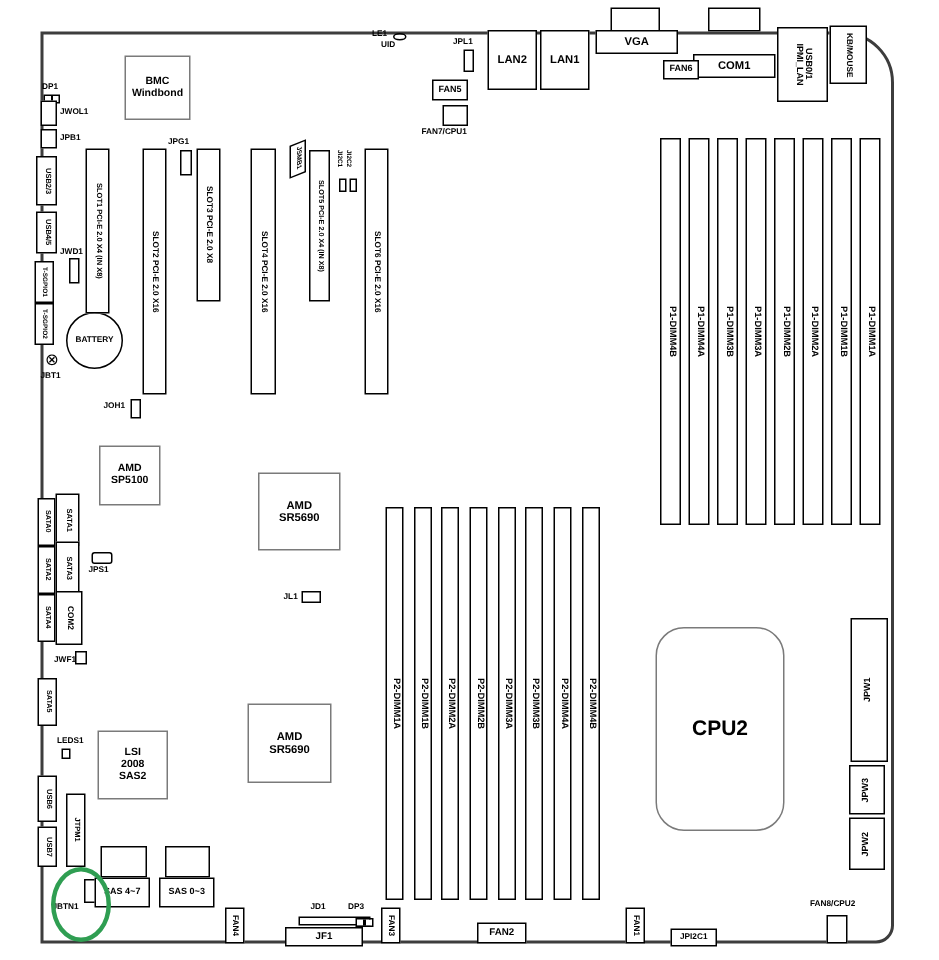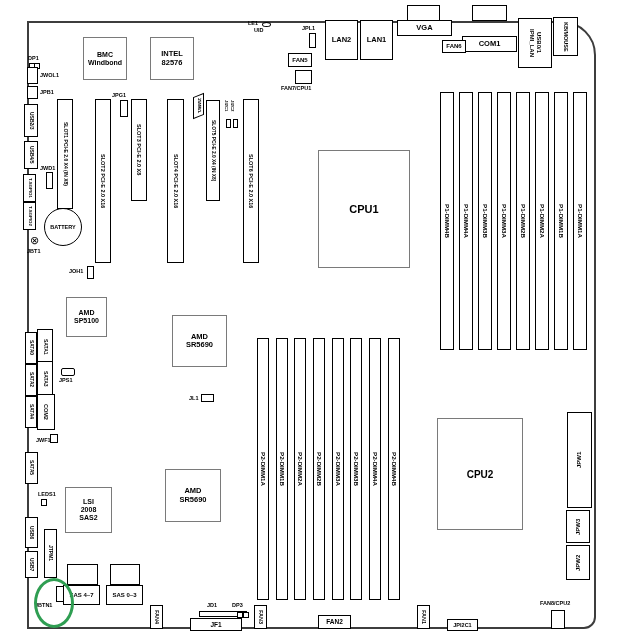--- a/index.html
+++ b/index.html
@@ -19,22 +19,20 @@
 </style>
 </head>
 <body>
 
 <div class="stage">
 
   <div class="abs" style="left:27px;top:21px;width:569px;height:608px;border:2px solid #3d3d3d;border-radius:0 34px 12px 0;"></div>
 
   <div class="box chipbox pre" style="left:83px;top:37px;width:44px;height:43px;font-size:7px;">BMC
 Windbond</div>
-  <div class="box chipbox pre" style="left:150px;top:37px;width:44px;height:43px;font-size:7.5px;">INTEL
-82576</div>
 
   <div class="lab" style="left:248px;top:21px;font-size:5.5px;">LE1</div>
   <div class="abs" style="left:262px;top:22px;width:9px;height:5px;border:1px solid #000;border-radius:50%;"></div>
   <div class="lab" style="left:254px;top:28px;font-size:5.5px;">UID</div>
 
   <div class="lab" style="left:302px;top:26px;font-size:5.5px;">JPL1</div>
   <div class="abs" style="left:309px;top:33px;width:7px;height:15px;border:1px solid #000;"></div>
 
   <div class="box" style="left:288px;top:53px;width:24px;height:14px;font-size:6px;">FAN5</div>
   <div class="abs" style="left:295px;top:70px;width:17px;height:14px;border:1px solid #000;"></div>
@@ -77,21 +75,20 @@
   <div class="box v" style="left:243px;top:99px;width:16px;height:164px;font-size:5.5px;">SLOT6 PCI-E 2.0 X16</div>
 
   <div class="lab" style="left:112px;top:93px;font-size:5.5px;">JPG1</div>
   <div class="abs" style="left:120px;top:100px;width:8px;height:17px;border:1px solid #000;background:#fff;"></div>
   <div class="box v" style="left:193px;top:95px;width:11px;height:22px;font-size:4.5px;transform:skewY(-22deg);">JSMB1</div>
   <div class="vlab" style="left:224px;top:100px;height:18px;font-size:4.3px;">JI2C1</div>
   <div class="vlab" style="left:230px;top:100px;height:18px;font-size:4.3px;">JI2C2</div>
   <div class="abs" style="left:226px;top:119px;width:5px;height:9px;border:1px solid #000;background:#fff;"></div>
   <div class="abs" style="left:233px;top:119px;width:5px;height:9px;border:1px solid #000;background:#fff;"></div>
 
-  <div class="box chipbox" style="left:318px;top:150px;width:92px;height:118px;font-size:11px;">CPU1</div>
 
   <div class="box v" style="left:440px;top:92px;width:14px;height:258px;font-size:6.2px;">P1-DIMM4B</div>
   <div class="box v" style="left:459px;top:92px;width:14px;height:258px;font-size:6.2px;">P1-DIMM4A</div>
   <div class="box v" style="left:478px;top:92px;width:14px;height:258px;font-size:6.2px;">P1-DIMM3B</div>
   <div class="box v" style="left:497px;top:92px;width:14px;height:258px;font-size:6.2px;">P1-DIMM3A</div>
   <div class="box v" style="left:516px;top:92px;width:14px;height:258px;font-size:6.2px;">P1-DIMM2B</div>
   <div class="box v" style="left:535px;top:92px;width:14px;height:258px;font-size:6.2px;">P1-DIMM2A</div>
   <div class="box v" style="left:554px;top:92px;width:14px;height:258px;font-size:6.2px;">P1-DIMM1B</div>
   <div class="box v" style="left:573px;top:92px;width:14px;height:258px;font-size:6.2px;">P1-DIMM1A</div>
 
@@ -149,21 +146,21 @@
 
   <div class="box v" style="left:257px;top:338px;width:12px;height:262px;font-size:6.2px;">P2-DIMM1A</div>
   <div class="box v" style="left:276px;top:338px;width:12px;height:262px;font-size:6.2px;">P2-DIMM1B</div>
   <div class="box v" style="left:294px;top:338px;width:12px;height:262px;font-size:6.2px;">P2-DIMM2A</div>
   <div class="box v" style="left:313px;top:338px;width:12px;height:262px;font-size:6.2px;">P2-DIMM2B</div>
   <div class="box v" style="left:332px;top:338px;width:12px;height:262px;font-size:6.2px;">P2-DIMM3A</div>
   <div class="box v" style="left:350px;top:338px;width:12px;height:262px;font-size:6.2px;">P2-DIMM3B</div>
   <div class="box v" style="left:369px;top:338px;width:12px;height:262px;font-size:6.2px;">P2-DIMM4A</div>
   <div class="box v" style="left:388px;top:338px;width:12px;height:262px;font-size:6.2px;">P2-DIMM4B</div>
 
-  <div class="box chipbox" style="left:437px;top:418px;width:86px;height:112px;font-size:10px;">CPU2</div>
+  <div class="box chipbox" style="left:437px;top:418px;width:86px;height:136px;font-size:14px;border-radius:19px;">CPU2</div>
 
   <div class="box v180" style="left:567px;top:412px;width:25px;height:96px;font-size:6px;">JPW1</div>
   <div class="box v180" style="left:566px;top:510px;width:24px;height:33px;font-size:6px;">JPW3</div>
   <div class="box v180" style="left:566px;top:545px;width:24px;height:35px;font-size:6px;">JPW2</div>
 
   <div class="abs" style="left:34px;top:578px;width:40px;height:50px;border:3.5px solid #2f9e52;border-radius:50%;background:transparent;"></div>
 
 </div>
 
 </body></html>

